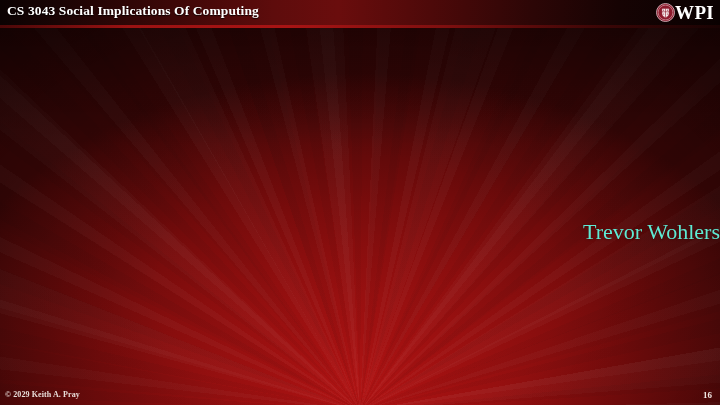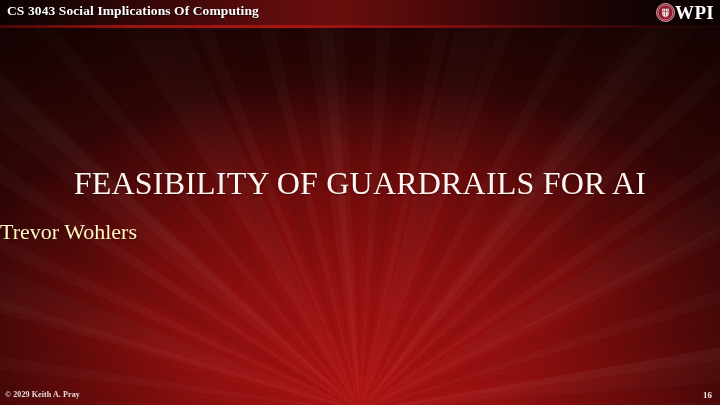--- a/index.html
+++ b/index.html
@@ -138,25 +138,25 @@
     font-weight:normal;
     color:#fdf7f4;
     letter-spacing:.2px;
     text-shadow:0 1px 2px rgba(60,0,0,.55);
     z-index:4;
   }
   #subtitle {
     position:absolute;
     left:0; right:0;
     top:219px;
-    text-align:left;
+    text-align:right;
     font-family:"Liberation Serif", serif;
     font-size:22px;
     line-height:26px;
-    color:#fef9c3;
+    color:#5eead4;
     text-shadow:0 1px 2px rgba(60,0,0,.5);
     z-index:4;
   }
 
   
   .footer-copyright {
     position:absolute; left:5px; bottom:5px;
     font-family:"Liberation Serif", serif;
     font-weight:bold;
     font-size:8px;
@@ -200,21 +200,20 @@
         <path d="M12.6 18.5 h14.8" stroke="#8d1b2d" stroke-width="1.3"></path>
         <circle cx="16.2" cy="15" r="1.1" fill="#8d1b2d"></circle>
         <circle cx="23.8" cy="15" r="1.1" fill="#8d1b2d"></circle>
         <circle cx="16.2" cy="23" r="1.1" fill="#8d1b2d"></circle>
         <circle cx="23.8" cy="23" r="1.1" fill="#8d1b2d"></circle>
       </svg>
       <span class="wpi-word">WPI</span>
     </div>
   </div>
 
-  <div id="title">FEASIBILITY OF GUARDRAILS FOR AI</div>
 
   <div id="subtitle">Trevor Wohlers</div>
 
   <div class="footer-copyright">© 2029 Keith A. Pray</div>
 
   <div class="footer-pagenum">16</div>
 
 </div>
 
 </body></html>

